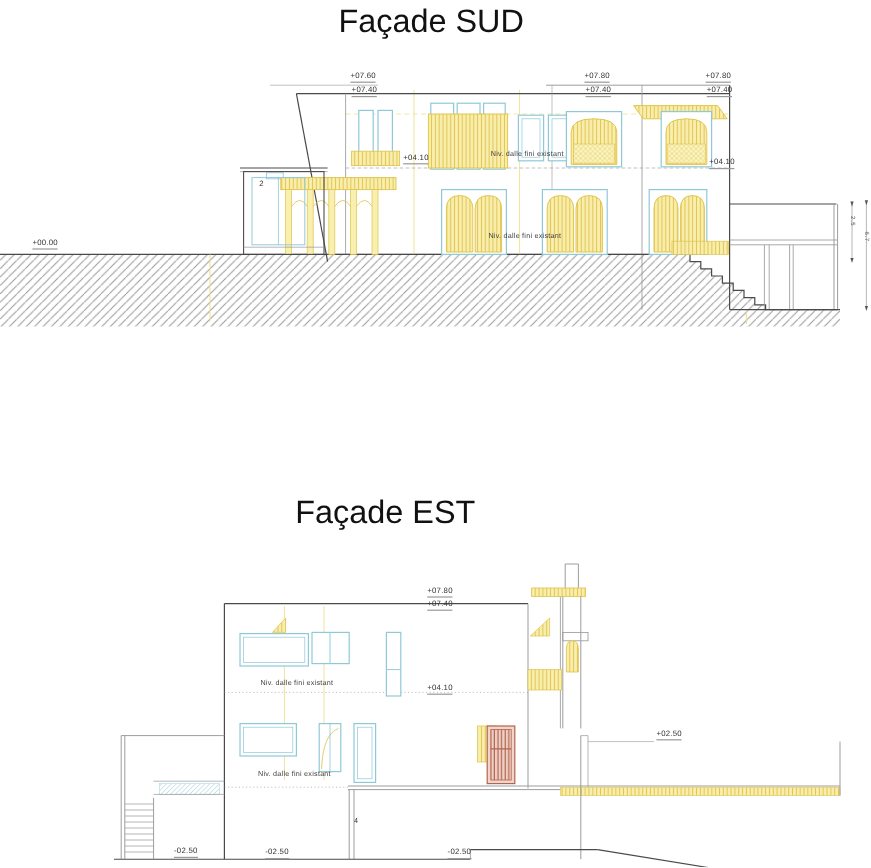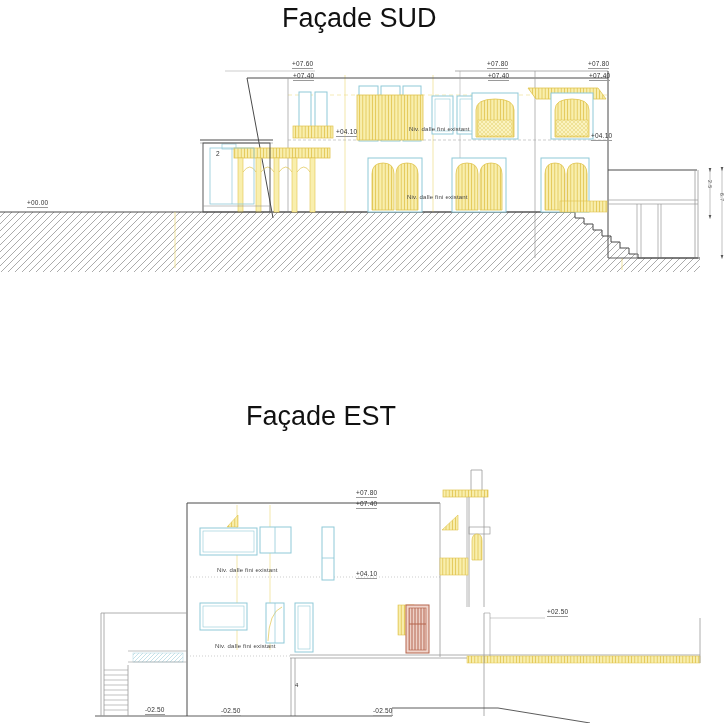--- a/index.html
+++ b/index.html
@@ -242,21 +242,21 @@
           <line x1="104" y1="705" x2="128" y2="705"></line>
         <line x1="104" y1="710" x2="128" y2="710"></line>
       </g>
       <line class="lnl" x1="128" y1="651" x2="187" y2="651" stroke-width="0.6"></line>
       <rect x="133" y="653" width="50" height="9" fill="url(#hbB)" stroke="#bcdde6" stroke-width="0.6"></rect>
       <line class="lnl" x1="128" y1="662" x2="187" y2="662" stroke-width="0.6"></line>
     </g>
   </svg>
 
   <span class="title" style="left:282px;top:3px">Façade SUD</span>
-  <span class="title" style="left:246px;top:401px">Façade EST</span>
+  <span class="title" style="left:246px;top:412px">Façade EST</span>
 
   <span class="lvl" style="left:292px;top:60px">+07.60</span>
   <span class="lvl" style="left:293px;top:72px">+07.40</span>
   <span class="lvl" style="left:487px;top:60px">+07.80</span>
   <span class="lvl" style="left:488px;top:72px">+07.40</span>
   <span class="lvl" style="left:588px;top:60px">+07.80</span>
   <span class="lvl" style="left:589px;top:72px">+07.40</span>
   <span class="lvl" style="left:336px;top:128px">+04.10</span>
   <span class="lvl" style="left:591px;top:132px">+04.10</span>
   <span class="lvl" style="left:27px;top:199px">+00.00</span>

